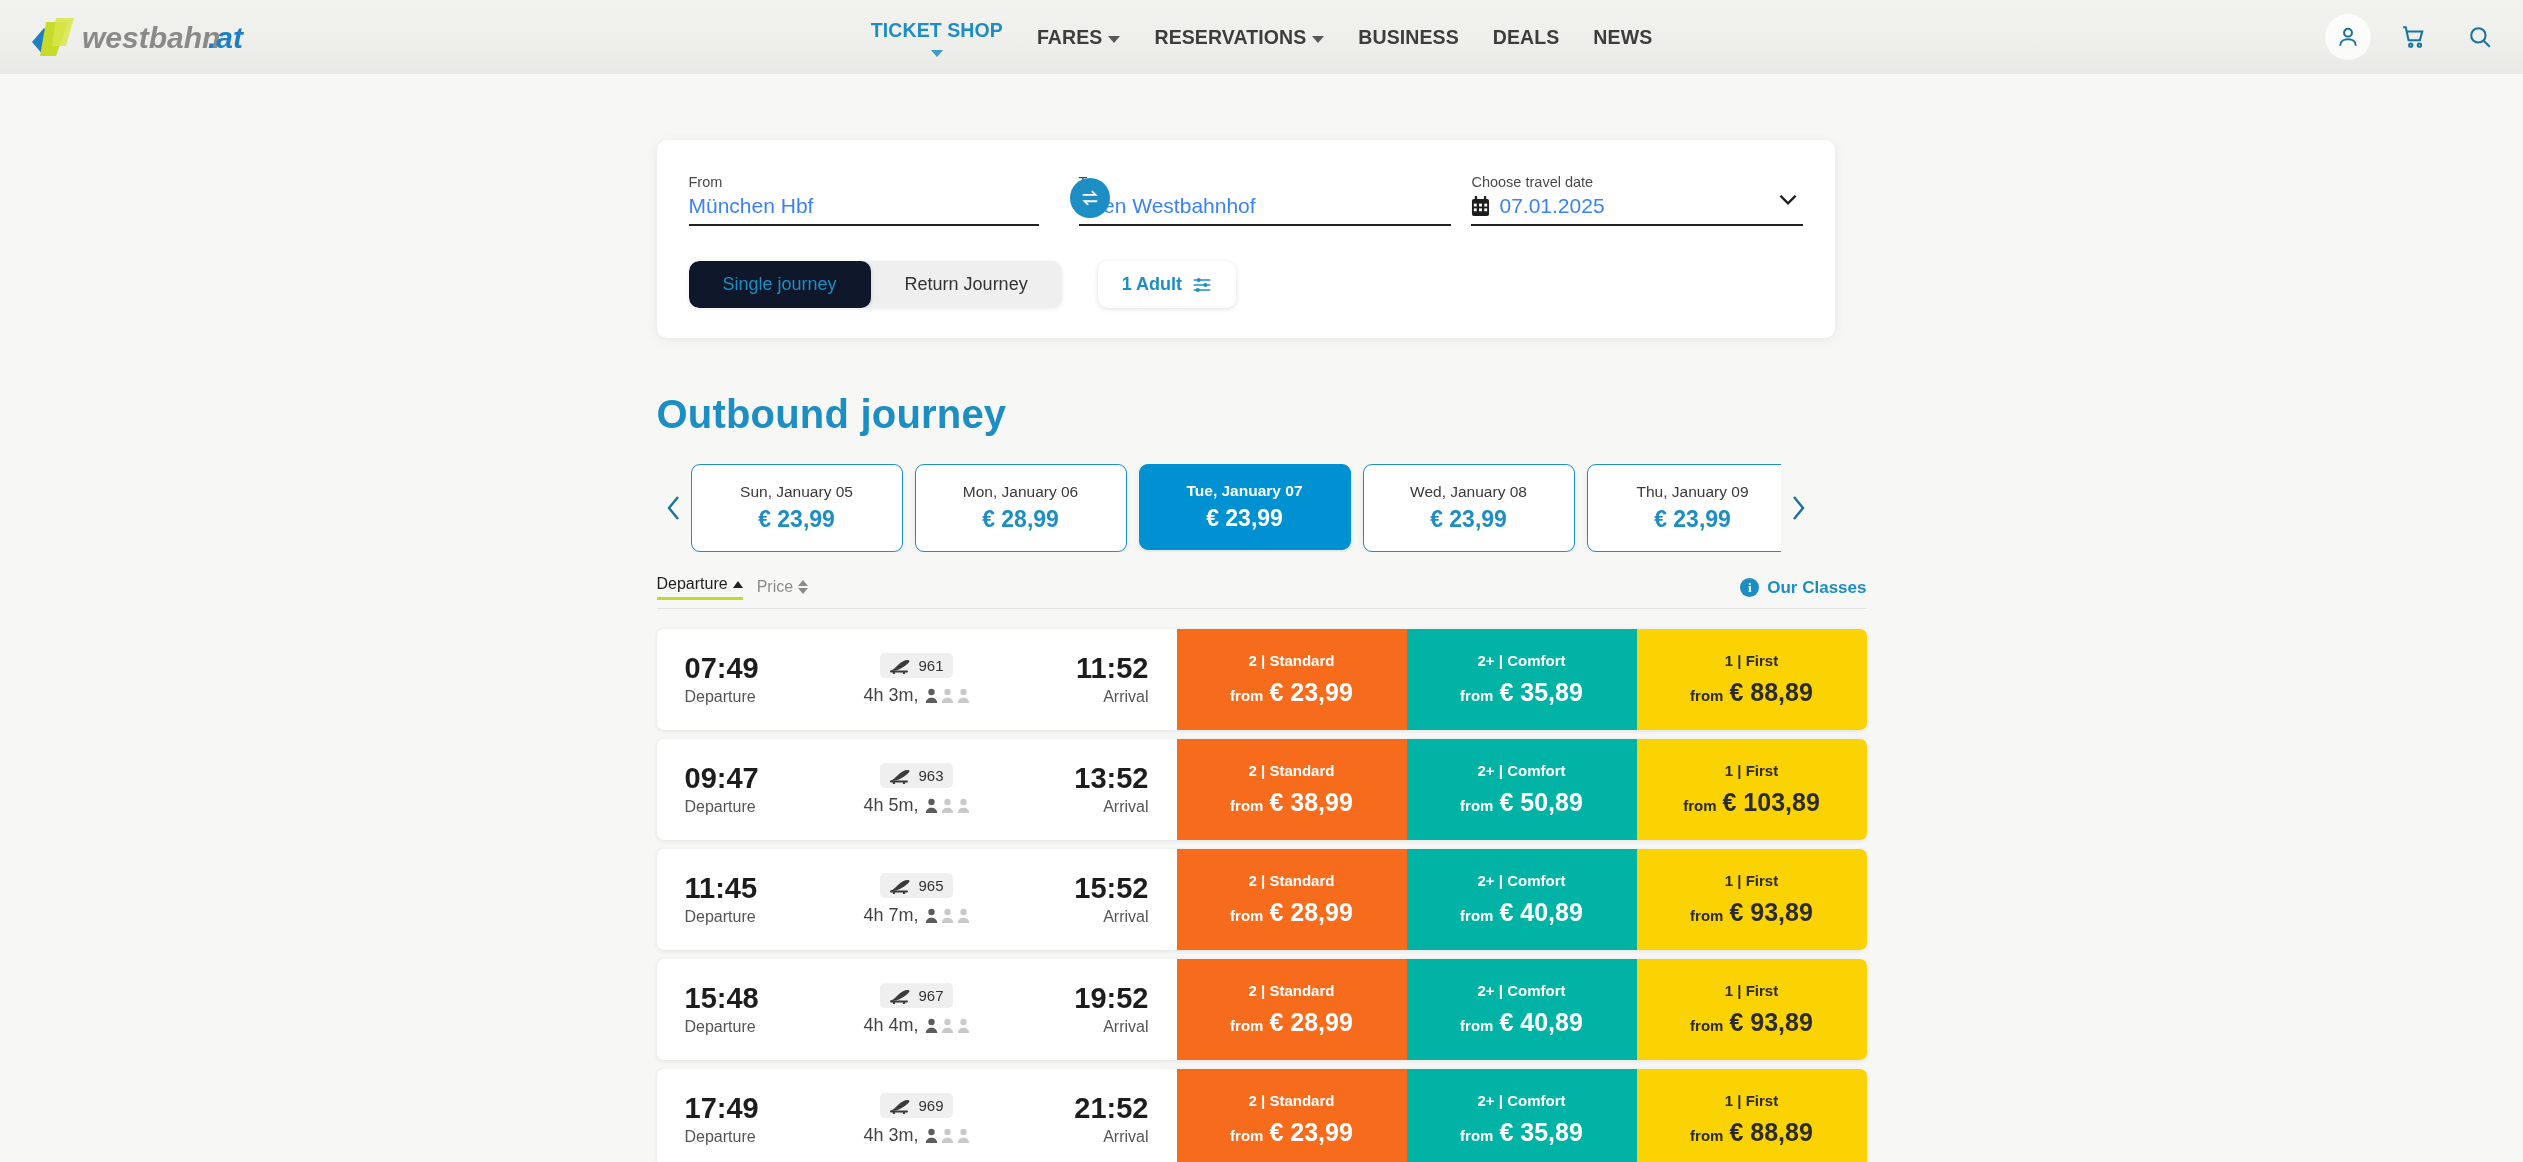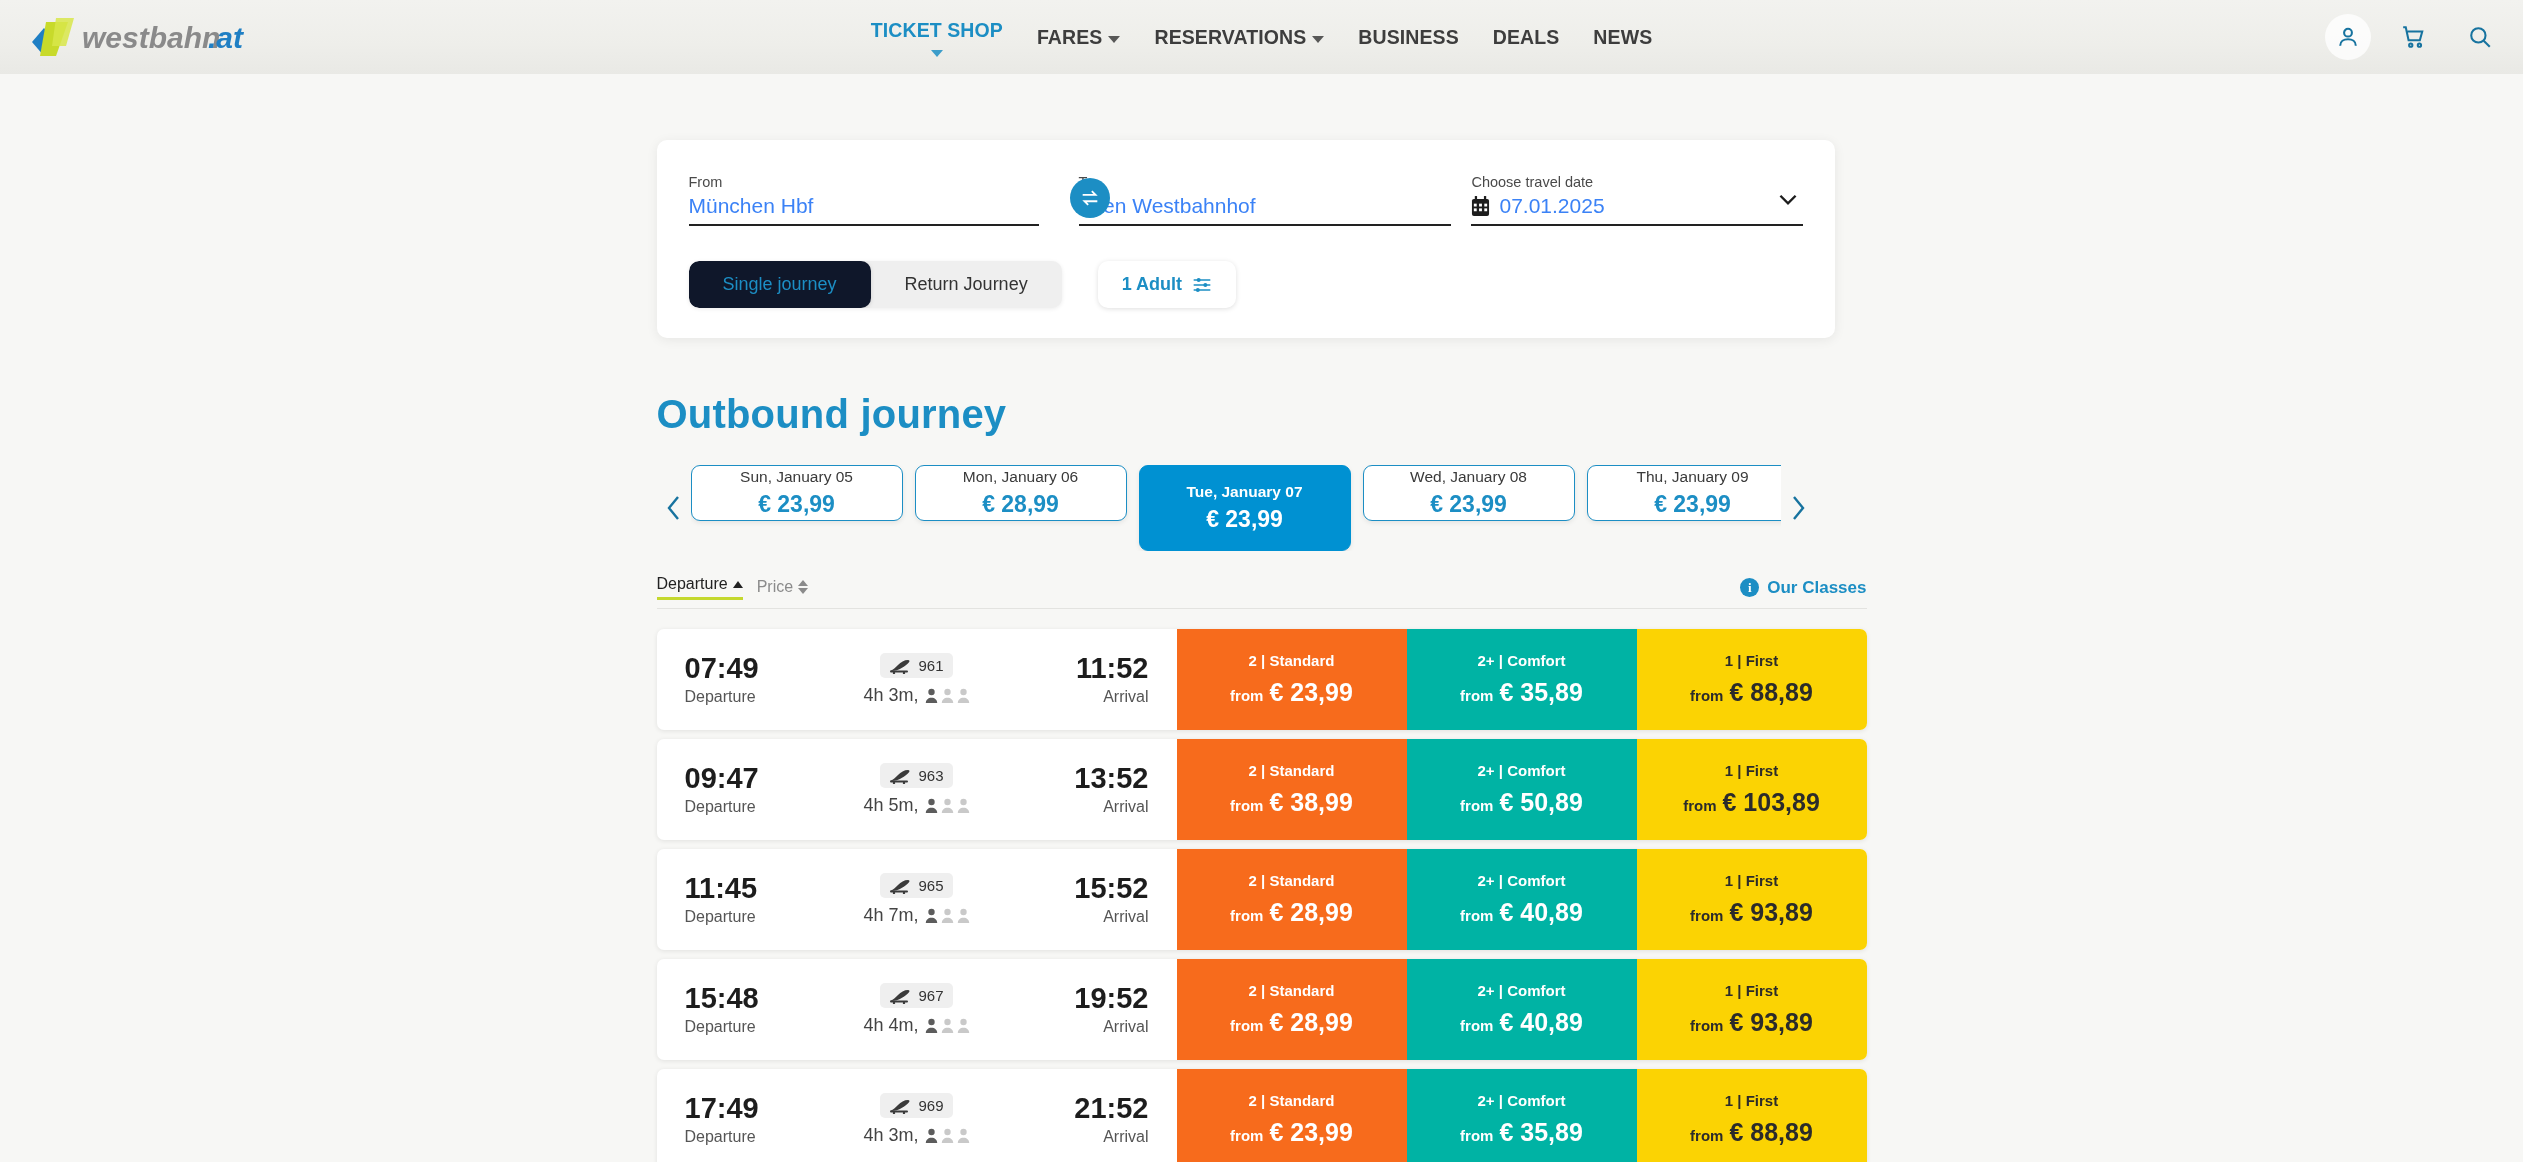--- a/index.html
+++ b/index.html
@@ -80,21 +80,21 @@
 
   
   .page-title { margin-top: 54px; font-size: 40px; color: #1c8ec4; font-weight: bold; letter-spacing: .2px; }
 
   
   .carousel { margin-top: 28px; display: flex; align-items: center; position: relative; height: 86px; }
   .car-arrow { width: 34px; display:flex; align-items:center; justify-content:center; cursor: pointer; }
   .car-arrow svg { width: 20px; height: 28px; stroke: #17739f; fill: none; stroke-width: 2.4; }
   .car-track { display: flex; gap: 12px; overflow: hidden; width: 1090px; }
   .date-card {
-    width: 212px; min-width: 212px; height: 56px; border-radius: 9px;
+    width: 212px; min-width: 212px; height: 88px; border-radius: 9px;
     border: 1.6px solid #1c8ec4; background: #fff;
     display: flex; flex-direction: column; align-items: center; justify-content: center;
     cursor: pointer; box-shadow: 0 2px 5px rgba(0,0,0,.08);
   }
   .date-card .d-day { font-size: 15.5px; color: #3a3a3a; margin-bottom: 5px; }
   .date-card .d-price { font-size: 23px; color: #1c8ec4; font-weight: bold; }
   .date-card.sel { background: #0091D2; border-color: #0091D2; height: 86px; }
   .date-card.sel .d-day { color: #fff; font-weight: bold; }
   .date-card.sel .d-price { color: #fff; }
 

